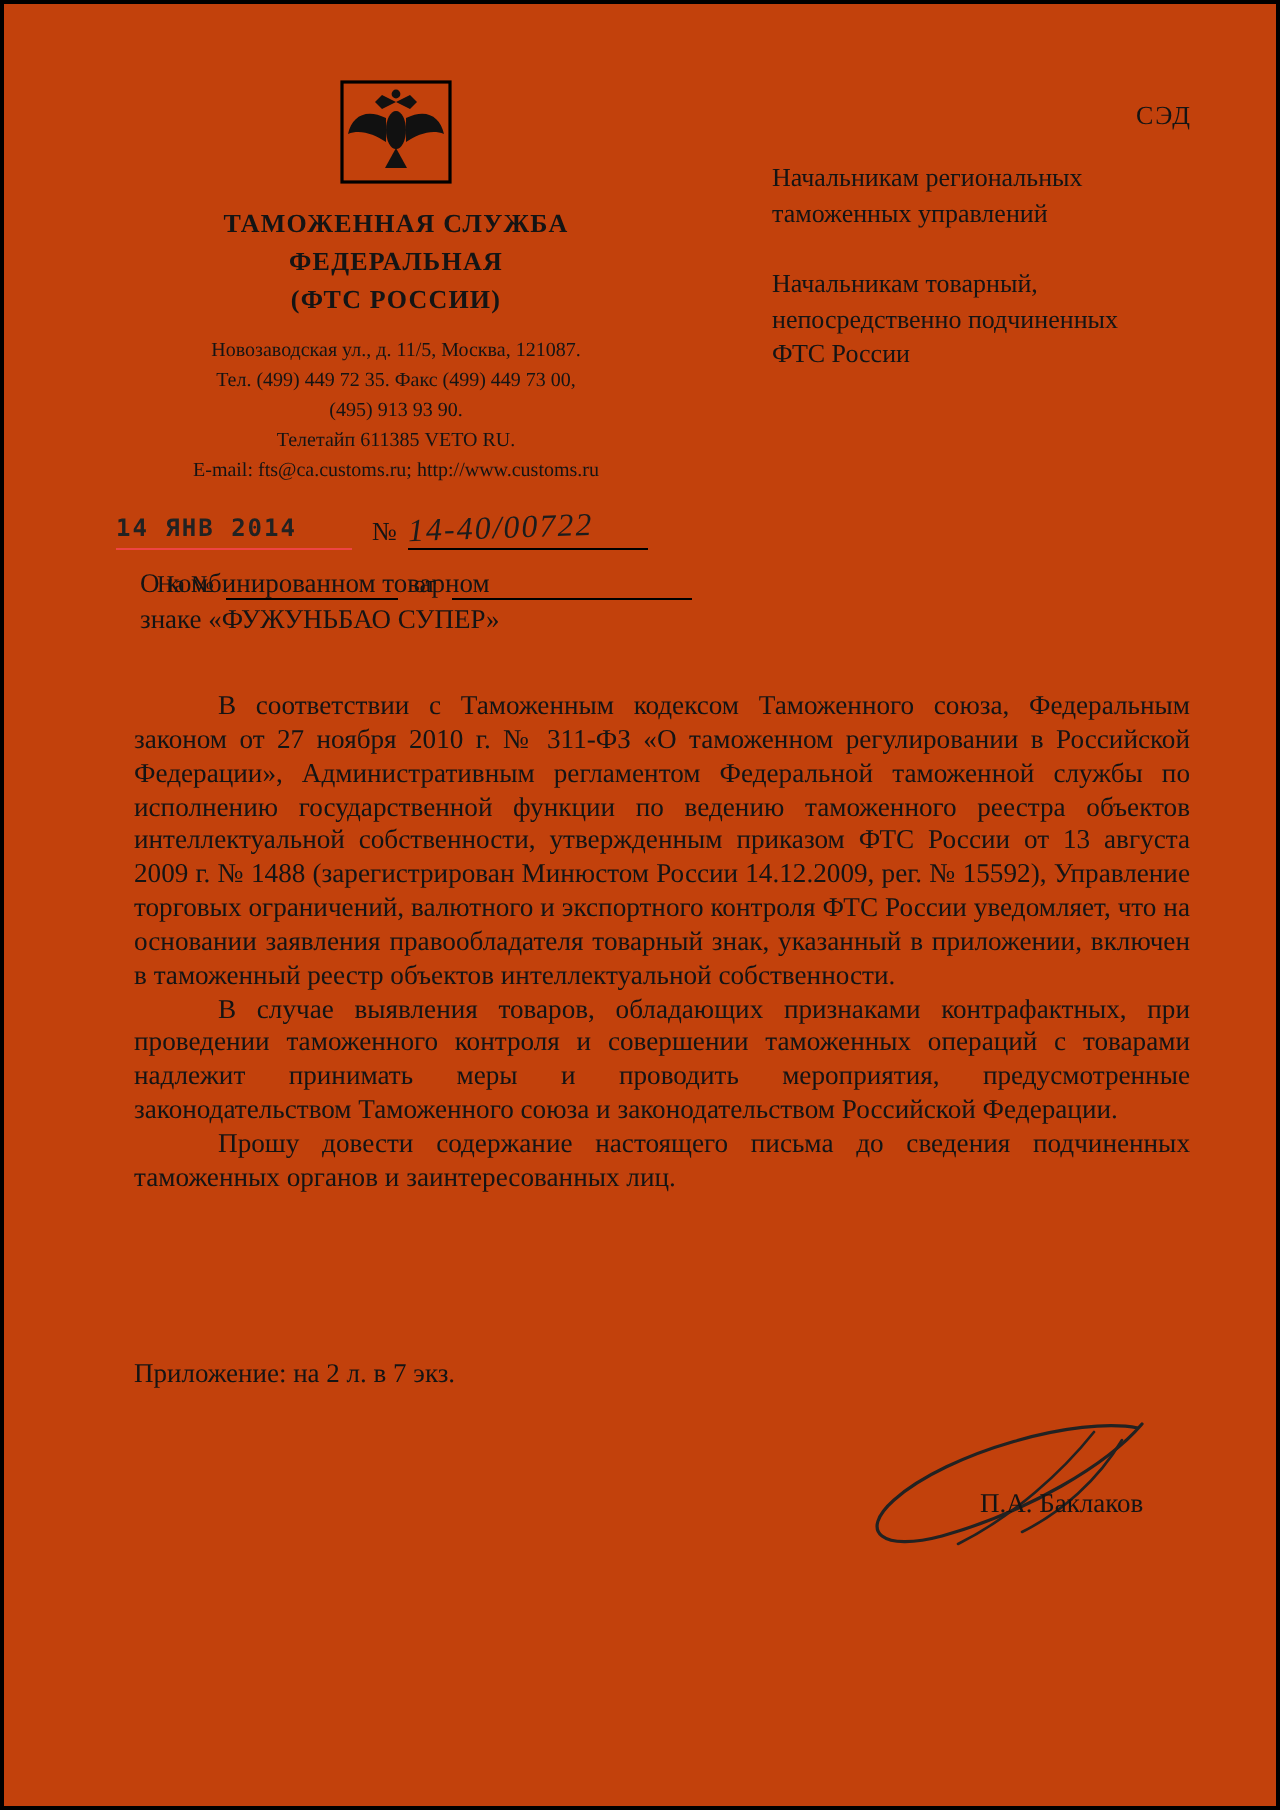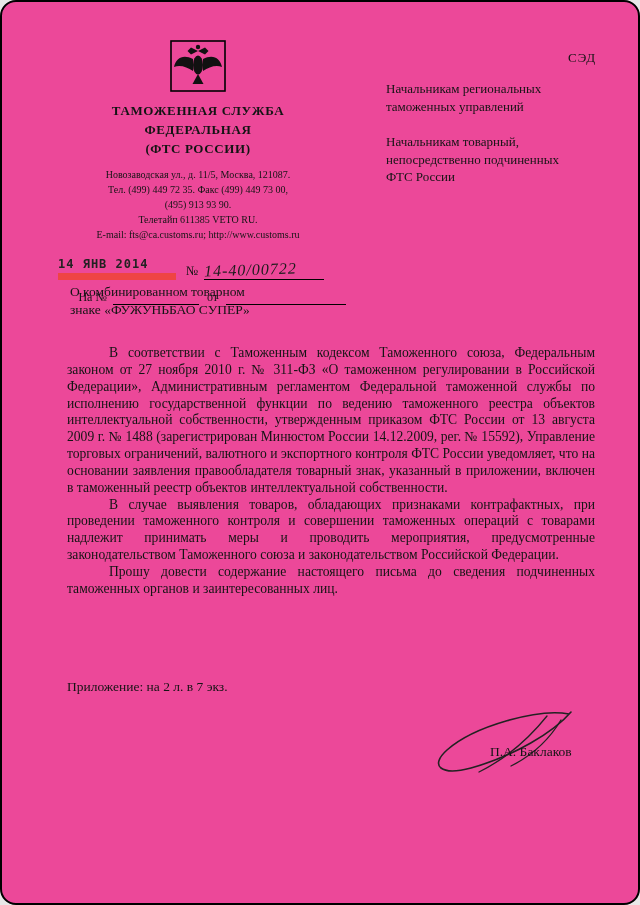--- a/index.html
+++ b/index.html
@@ -1,31 +1,31 @@
 <!DOCTYPE html>
 <html><head>
 <meta charset="utf-8">
 <style>
   * { margin:0; padding:0; box-sizing:border-box; }
   html,body { width:640px; height:905px; background:#e8e8e8; }
   body { font-family:"Liberation Serif", serif; color:#141414; }
   .page {
     position:absolute; left:0; top:0; width:640px; height:905px;
-    background:#ec4899; border:2px solid #000; border-radius:16px; overflow:hidden;padding-left:17px;
+    background:#c2410c; border:2px solid #000; border-radius:0; overflow:hidden;padding-left:17px;
   }
   
   .sed { position:absolute; top:48px; right:42px; font-size:13px; letter-spacing:1px; }
   
   .letterhead { position:absolute; left:48px; top:38px; width:296px; text-align:center; }
   .emblem { display:inline-block; margin-bottom:6px; }
   .org-name { font-weight:bold; font-size:13px; line-height:1.45; letter-spacing:0.6px; }
   .org-contacts { margin-top:8px; font-size:10px; line-height:1.5; }
   
   .ref-line { margin-top:12px; display:flex; align-items:flex-end; justify-content:flex-start; padding-left:8px; }
-  .ref-stamp-wrap { display:inline-block; width:118px; border-bottom:7px solid #ef4444; text-align:left; padding-bottom:1px; }
+  .ref-stamp-wrap { display:inline-block; width:118px; border-bottom:1px solid #ef4444; text-align:left; padding-bottom:1px; }
   .stamp { font-family:"DejaVu Sans Mono", monospace; font-weight:bold; font-size:12px; letter-spacing:1px; color:#222; }
   .ref-no { font-size:13px; margin:0 6px 1px 10px; }
   .ref-num-wrap { display:inline-block; width:120px; border-bottom:1px solid #000; text-align:left; }
   .handwritten { display:inline-block; font-style:italic; font-size:16px; letter-spacing:1px; transform:rotate(-2deg); color:#1c1c1c; }
   .na-line { margin-top:10px; font-size:12px; text-align:right; padding-left:8px; }
   .uline { display:inline-block; border-bottom:1px solid #000; height:12px; vertical-align:bottom; }
   .uline.u1 { width:86px; margin:0 8px 0 6px; }
   .uline.u2 { width:120px; margin-left:8px; }
   
   .recipients { position:absolute; left:384px; top:78px; width:220px; font-size:13px; line-height:1.35; }

